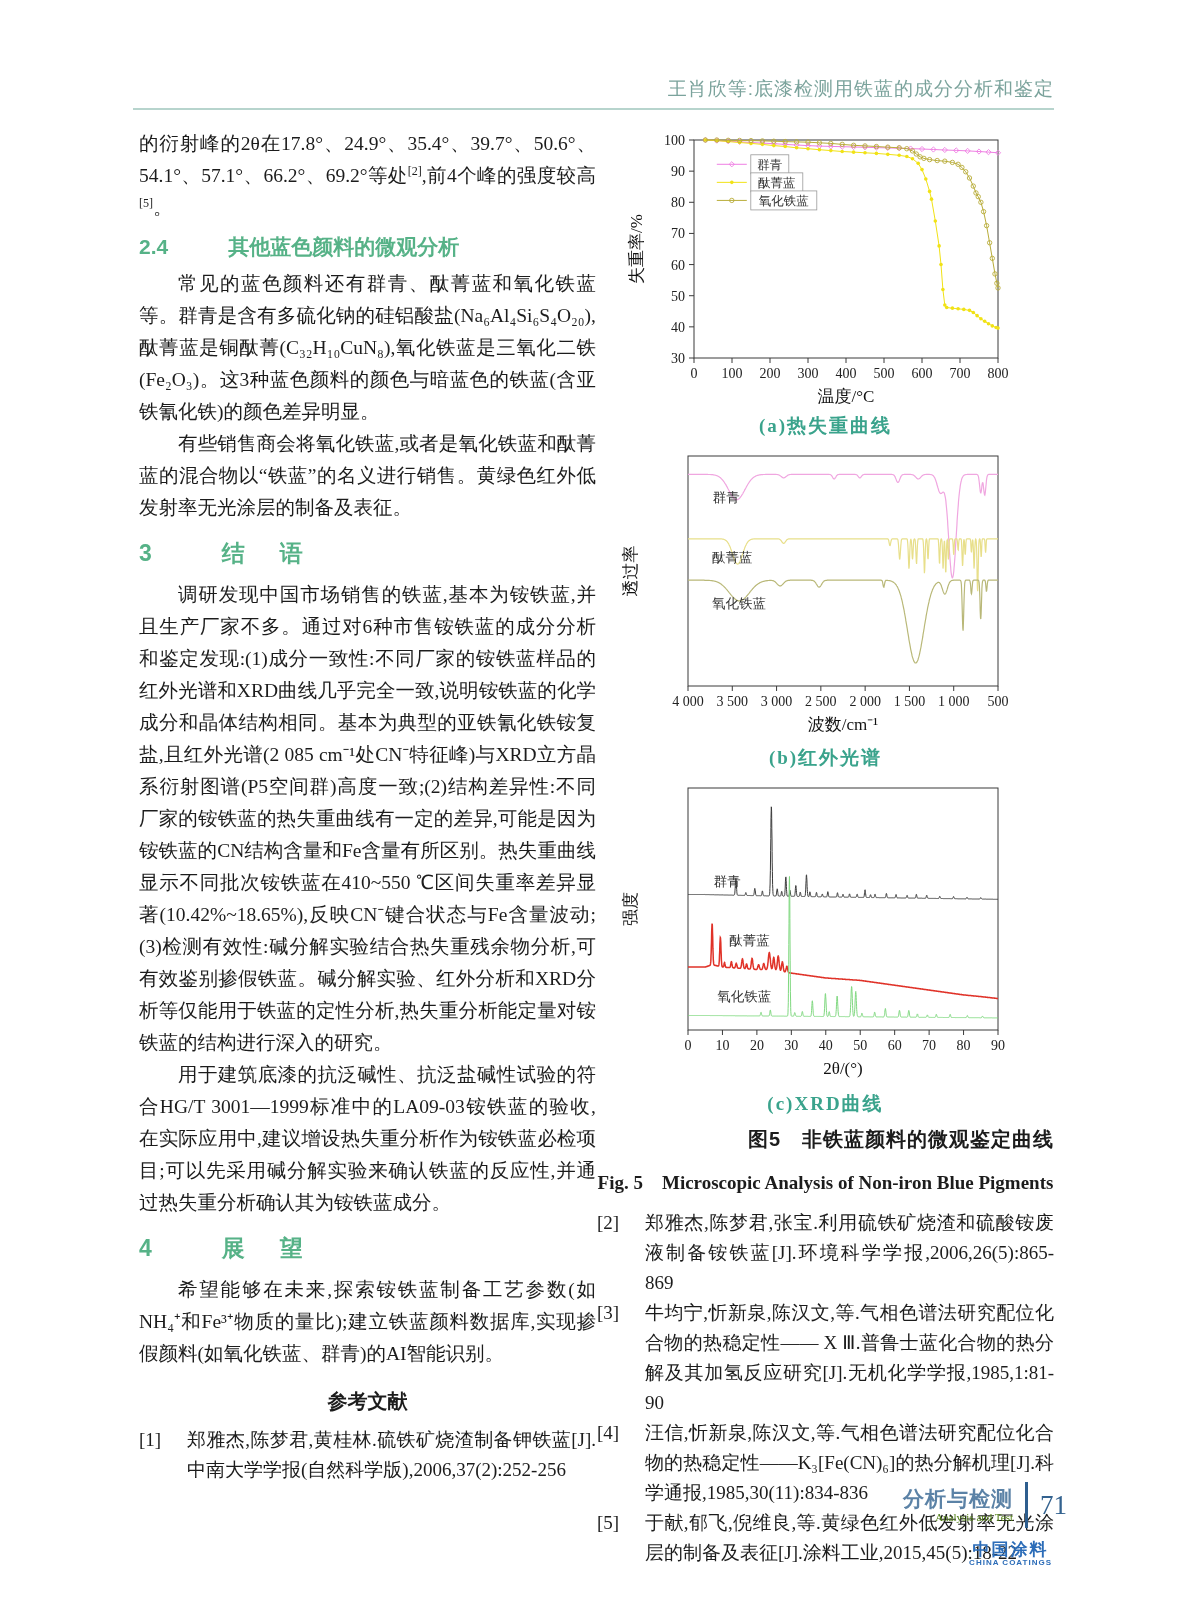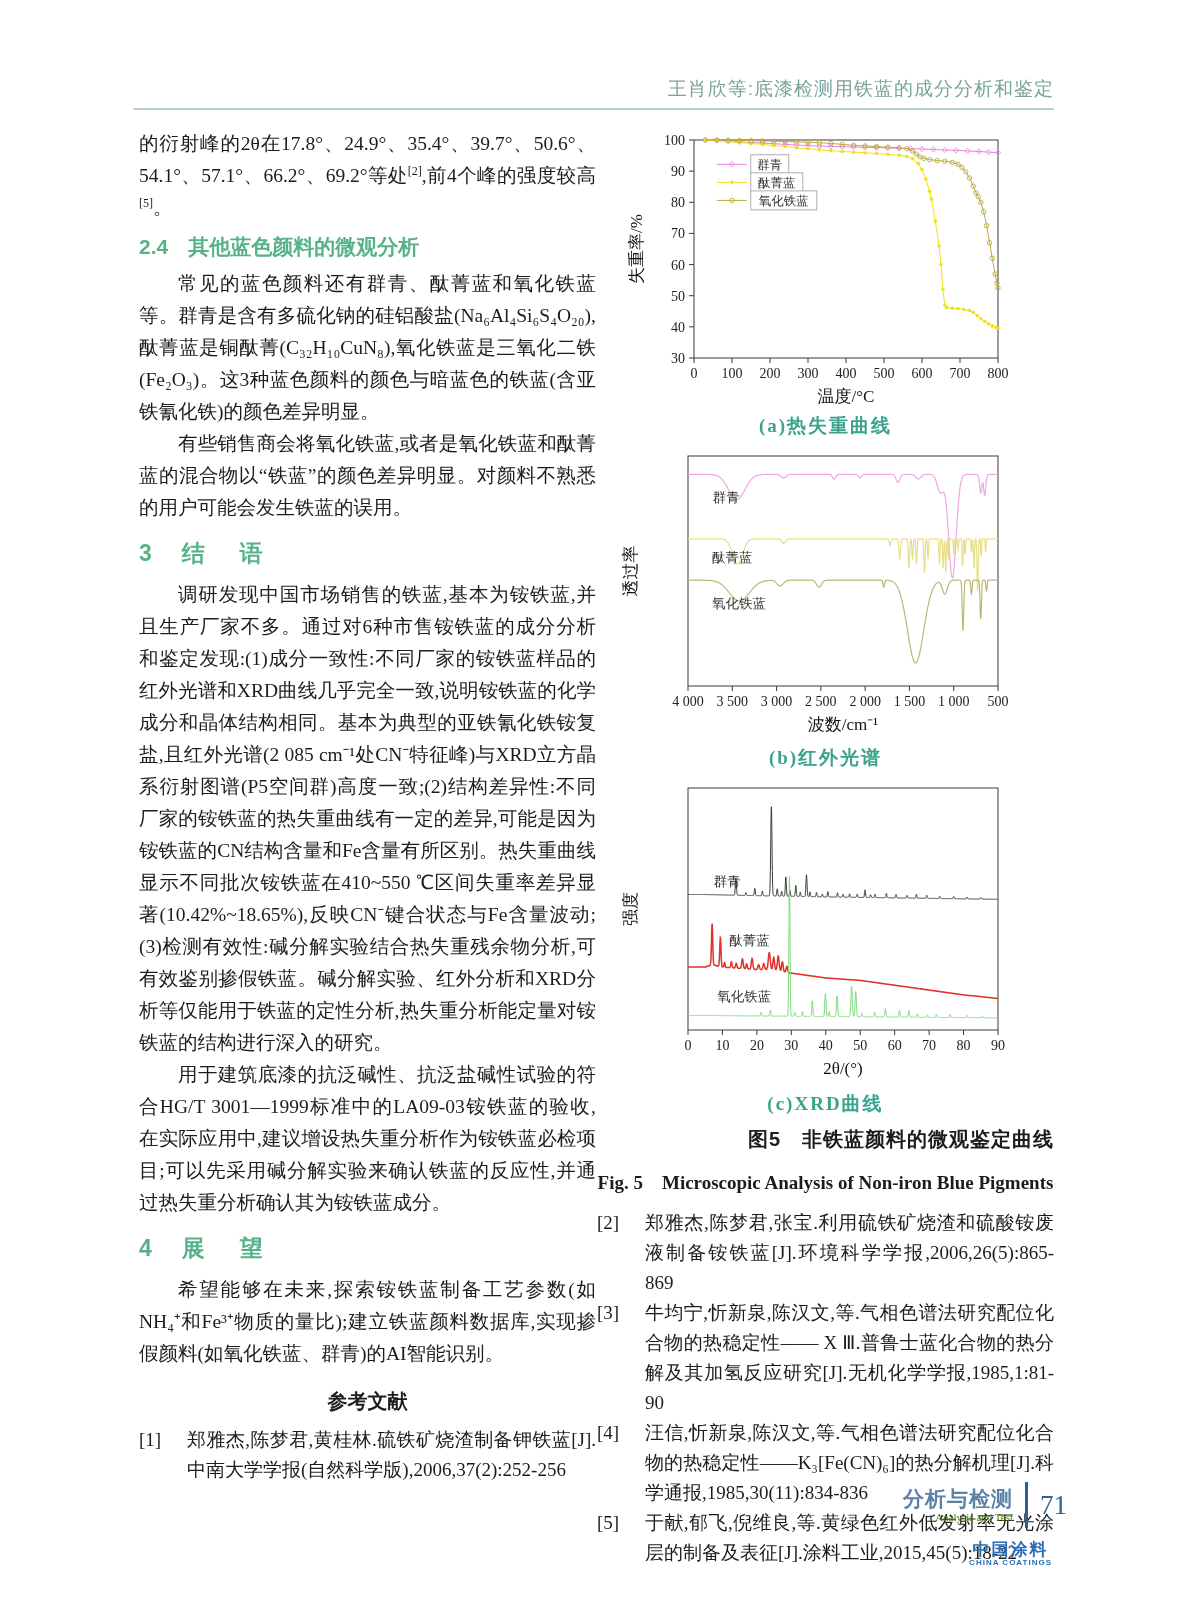--- a/index.html
+++ b/index.html
@@ -8,21 +8,21 @@
   .running-head{position:absolute;top:76px;right:133px;font-family:"Liberation Sans",sans-serif;
         font-size:19px;color:#7ba39c;letter-spacing:1px;}
   .head-rule{position:absolute;top:108px;left:133px;right:133px;height:2px;background:#b7d4cd;}
   .col{position:absolute;top:128px;width:457px;}
   .col-left{left:133px;margin-left:6px;}
   .col-right{left:597px;}
   p.body{margin:0;font-size:19.5px;line-height:32px;text-align:justify;text-indent:2em;}
   p.body.no-indent{text-indent:0;}
   p.body sup{font-size:0.62em;line-height:0;}
   .h{display:flex;align-items:baseline;font-family:"Liberation Sans",sans-serif;font-weight:bold;
-     color:#56b287;margin:9px 0 7px;}
+     color:#56b287;margin:9px 0 7px;gap:40px;}
   .h .h-num{margin-right:20px;}
   .h-sub{font-size:21px;}
   .h-main{font-size:23px;margin:14px 0 10px;}
   .h-main .h-num{margin-right:30px;}
   .h-main .h-title{letter-spacing:6px;}
   .refs-title{text-align:center;font-family:"Liberation Sans",sans-serif;font-weight:bold;
      font-size:20px;margin:18px 0 10px;}
   .ref-item{display:flex;font-size:19px;line-height:30px;}
   .ref-num{flex:0 0 48px;}
   .ref-text{flex:1;text-align:justify;}
@@ -60,21 +60,21 @@
 
   <div class="col col-left">
     <p class="body no-indent">的衍射峰的2θ在17.8°、24.9°、35.4°、39.7°、50.6°、54.1°、57.1°、66.2°、69.2°等处<sup>[2]</sup>,前4个峰的强度较高<sup>[5]</sup>。</p>
 
     <div class="h h-sub">
       <span class="h-num">2.4</span>
       <span class="h-title">其他蓝色颜料的微观分析</span>
     </div>
 
     <p class="body">常见的蓝色颜料还有群青、酞菁蓝和氧化铁蓝等。群青是含有多硫化钠的硅铝酸盐(Na₆Al₄Si₆S₄O₂₀),酞菁蓝是铜酞菁(C₃₂H₁₀CuN₈),氧化铁蓝是三氧化二铁(Fe₂O₃)。这3种蓝色颜料的颜色与暗蓝色的铁蓝(含亚铁氰化铁)的颜色差异明显。</p>
-    <p class="body">有些销售商会将氧化铁蓝,或者是氧化铁蓝和酞菁蓝的混合物以“铁蓝”的颜色差异明显。对颜料不熟悉的用户可能会发生铁蓝的误用。</p>
+    <p class="body">有些销售商会将氧化铁蓝,或者是氧化铁蓝和酞菁蓝的混合物以“铁蓝”的名义进行销售。黄绿色红外低发射率无光涂层的制备及表征。</p>
 
     <div class="h h-main">
       <span class="h-num">3</span>
       <span class="h-title">结　语</span>
     </div>
 
     <p class="body">调研发现中国市场销售的铁蓝,基本为铵铁蓝,并且生产厂家不多。通过对6种市售铵铁蓝的成分分析和鉴定发现:(1)成分一致性:不同厂家的铵铁蓝样品的红外光谱和XRD曲线几乎完全一致,说明铵铁蓝的化学成分和晶体结构相同。基本为典型的亚铁氰化铁铵复盐,且红外光谱(2 085 cm⁻¹处CN⁻特征峰)与XRD立方晶系衍射图谱(P5空间群)高度一致;(2)结构差异性:不同厂家的铵铁蓝的热失重曲线有一定的差异,可能是因为铵铁蓝的CN结构含量和Fe含量有所区别。热失重曲线显示不同批次铵铁蓝在410~550 ℃区间失重率差异显著(10.42%~18.65%),反映CN⁻键合状态与Fe含量波动;(3)检测有效性:碱分解实验结合热失重残余物分析,可有效鉴别掺假铁蓝。碱分解实验、红外分析和XRD分析等仅能用于铁蓝的定性分析,热失重分析能定量对铵铁蓝的结构进行深入的研究。</p>
     <p class="body">用于建筑底漆的抗泛碱性、抗泛盐碱性试验的符合HG/T 3001—1999标准中的LA09-03铵铁蓝的验收,在实际应用中,建议增设热失重分析作为铵铁蓝必检项目;可以先采用碱分解实验来确认铁蓝的反应性,并通过热失重分析确认其为铵铁蓝成分。</p>
 
     <div class="h h-main">

